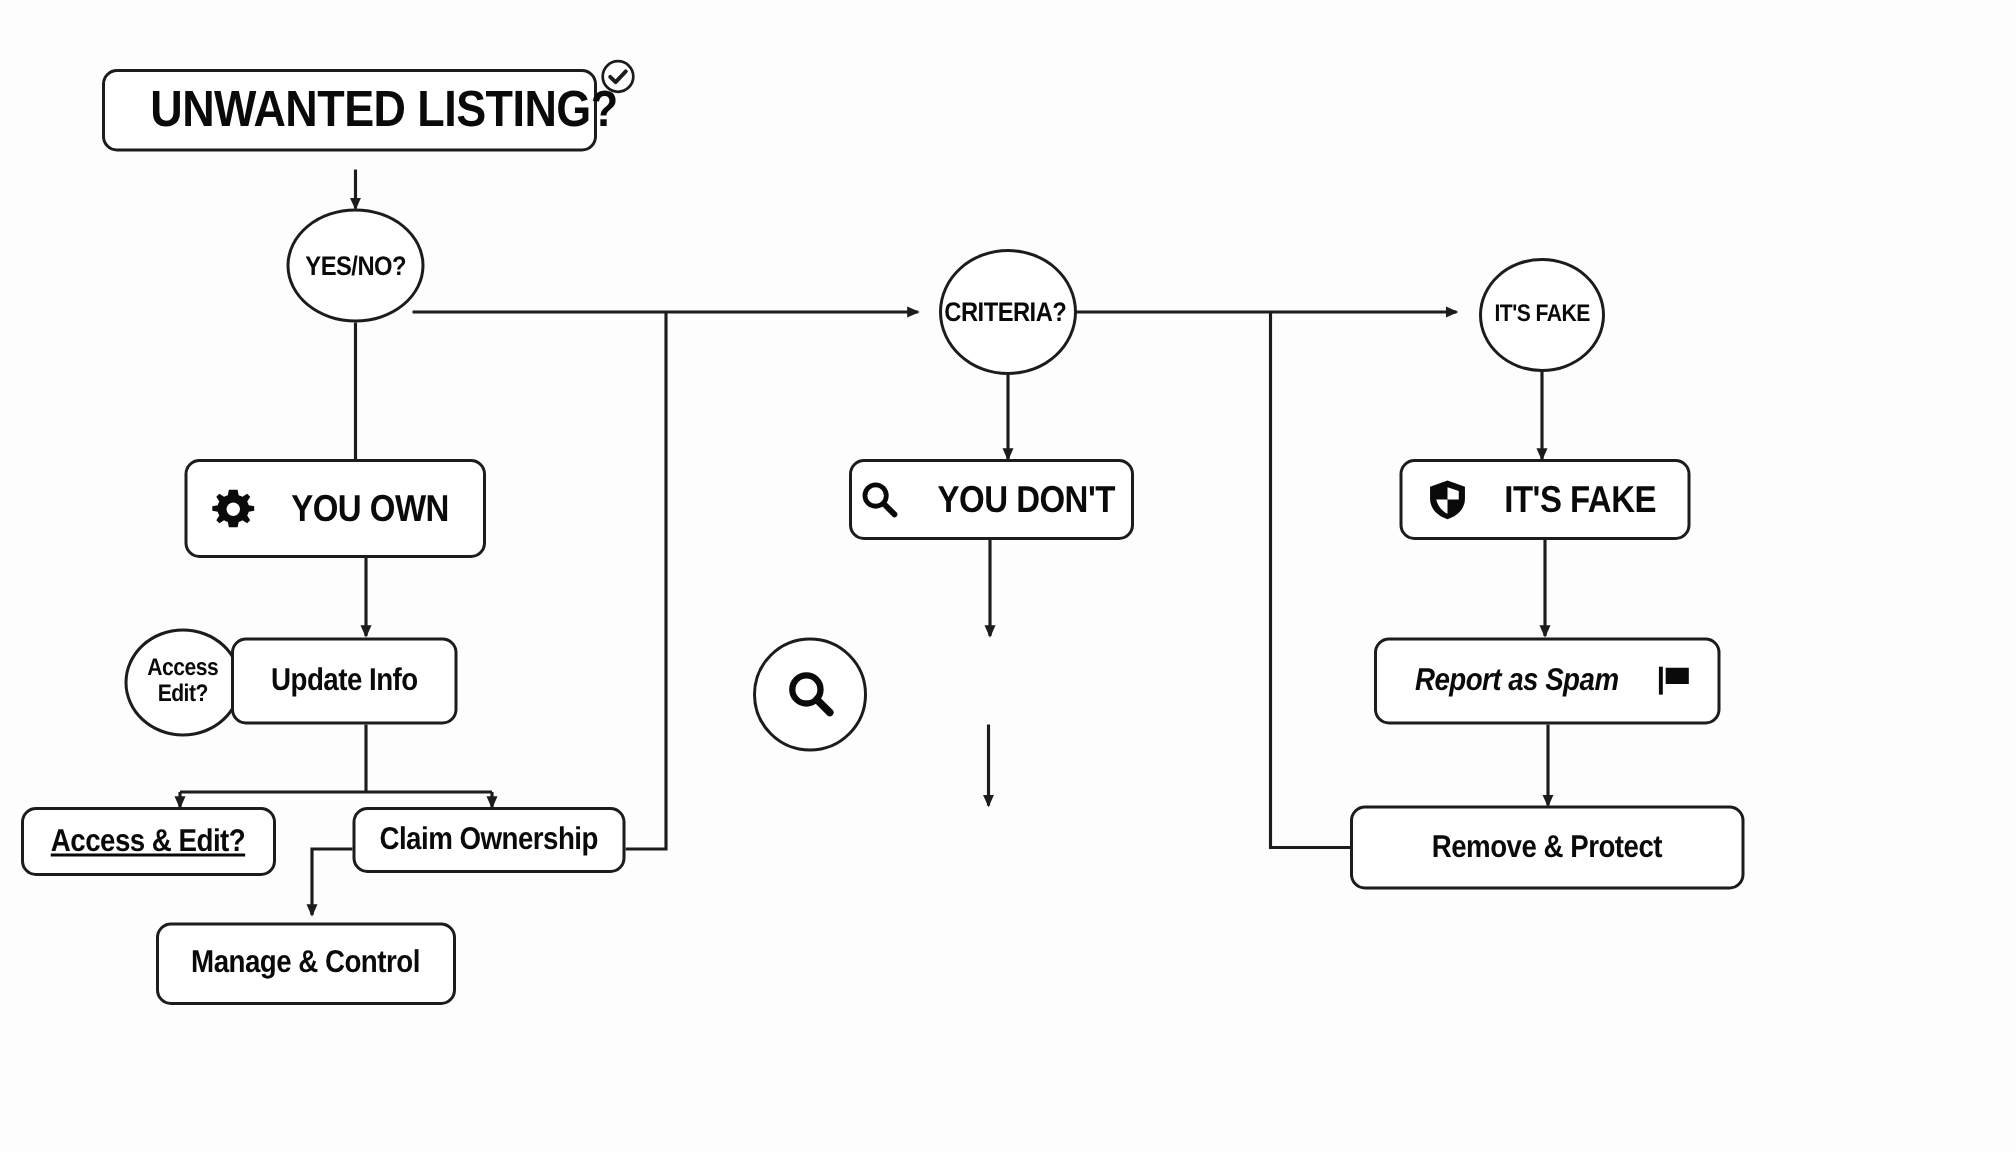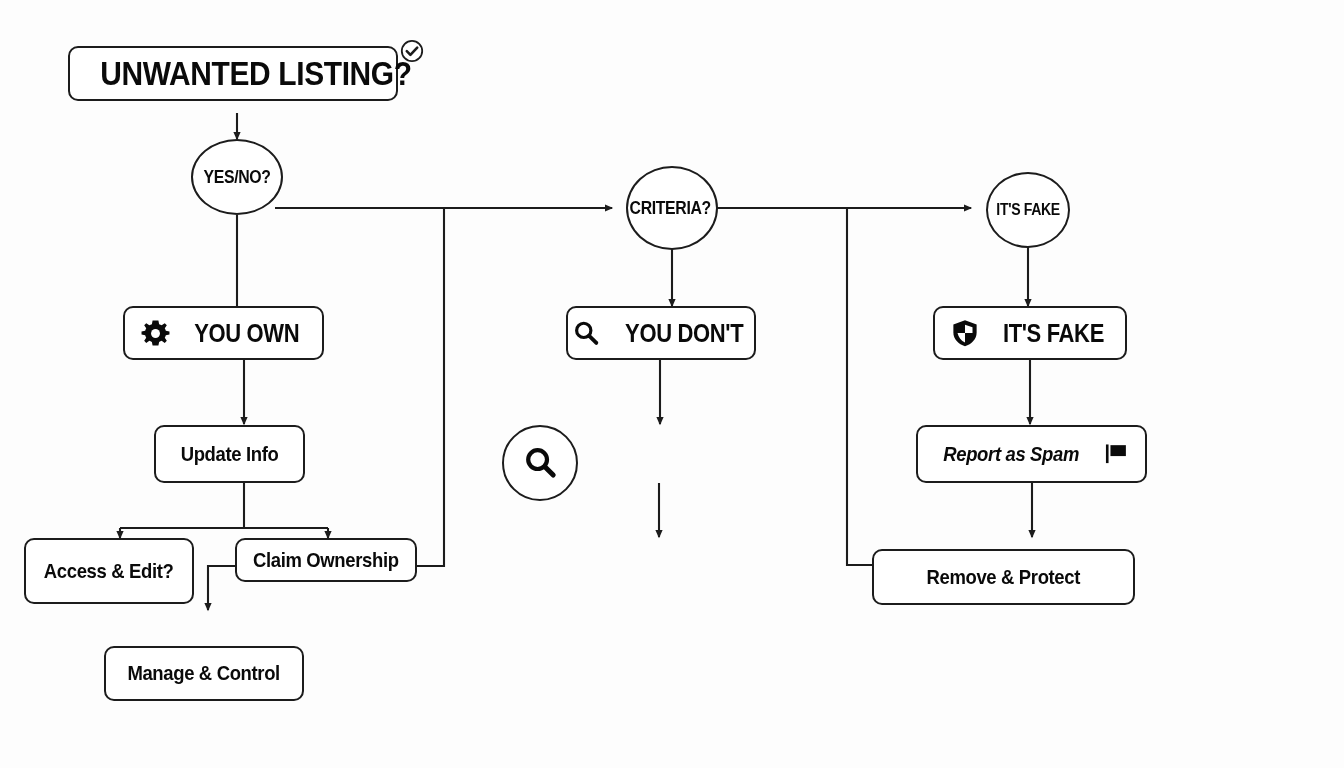--- a/index.html
+++ b/index.html
@@ -145,21 +145,21 @@
   </div>
 
   <div class="node circle" style="left:626px; top:166px; width:92px; height:84px;justify-content:flex-end;">
     <span class="node-label label-sm">CRITERIA?</span>
   </div>
 
   <div class="node circle" style="left:986px; top:172px; width:84px; height:76px;">
     <span class="node-label label-xs">IT'S FAKE</span>
   </div>
 
-  <div class="node rect" style="left:123px; top:306px; width:201px; height:54px;">
+  <div class="node rect" style="left:123px; top:306px; width:201px; height:66px;">
     <span class="icon-slot icon-left">
       <svg viewBox="0 0 32 32" width="31" height="31" xmlns="http://www.w3.org/2000/svg">
         <path fill="#0a0a0a" d="M16 2.6 l3.0 0 0.75 3.75 a10.6 10.6 0 0 1 2.6 1.08 l3.2-2.08 2.12 2.12 -2.08 3.2 a10.6 10.6 0 0 1 1.08 2.6 l3.75 0.75 0 3.0 -3.75 0.75 a10.6 10.6 0 0 1 -1.08 2.6 l2.08 3.2 -2.12 2.12 -3.2-2.08 a10.6 10.6 0 0 1 -2.6 1.08 l-0.75 3.75 -3.0 0 -3.0 0 -0.75-3.75 a10.6 10.6 0 0 1 -2.6-1.08 l-3.2 2.08 -2.12-2.12 2.08-3.2 a10.6 10.6 0 0 1 -1.08-2.6 l-3.75-0.75 0-3.0 3.75-0.75 a10.6 10.6 0 0 1 1.08-2.6 l-2.08-3.2 2.12-2.12 3.2 2.08 a10.6 10.6 0 0 1 2.6-1.08 l0.75-3.75 z"></path>
         <circle cx="16" cy="16" r="4.6" fill="#ffffff"></circle>
       </svg>
     </span>
     <span class="node-label label-lg">YOU OWN</span>
   </div>
 
   <div class="node rect" style="left:566px; top:306px; width:190px; height:54px;">
@@ -176,20 +176,23 @@
     <span class="icon-slot icon-left">
       <svg viewBox="0 0 32 32" width="30" height="30" xmlns="http://www.w3.org/2000/svg">
         <path fill="#0a0a0a" d="M16,2.4 L28.4,7.0 L28.4,15.4 C28.4,22.6 23.0,27.8 16,30.0 C9.0,27.8 3.6,22.6 3.6,15.4 L3.6,7.0 Z"></path>
         <path fill="#ffffff" d="M16,7.2 L16,16.0 L24.0,16.0 L24.0,9.9 Z"></path>
         <path fill="#ffffff" d="M8.0,16.0 L16,16.0 L16,26.2 C12.0,24.2 9.0,20.6 8.0,16.0 Z"></path>
       </svg>
     </span>
     <span class="node-label label-lg">IT'S FAKE</span>
   </div>
 
+  <div class="node circle" style="left:83px; top:419px; width:78px; height:72px;">
+    <span class="node-label label-xs label-wrap"><span>Access</span><br><span>Edit?</span></span>
+  </div>
 
   <div class="node rect" style="left:154px; top:425px; width:151px; height:58px;">
     <span class="node-label label-md">Update Info</span>
   </div>
 
   <div class="float-icon" style="left:502px; top:425px; width:76px; height:76px;">
     <svg viewBox="0 0 40 40" width="40" height="40" xmlns="http://www.w3.org/2000/svg">
       <circle cx="17.6" cy="16.6" r="9.4" fill="none" stroke="#0a0a0a" stroke-width="4.2"></circle>
       <path d="M24.6,23.4 L33.2,32.0" stroke="#0a0a0a" stroke-width="5.0" stroke-linecap="round"></path>
     </svg>
@@ -199,30 +202,30 @@
   <div class="node rect" style="left:916px; top:425px; width:231px; height:58px;font-style:italic;">
     <span class="node-label label-md">Report as Spam</span>
     <span class="icon-slot icon-right">
       <svg viewBox="0 0 30 30" width="26" height="26" xmlns="http://www.w3.org/2000/svg">
         <rect x="3.4" y="4.0" width="3.0" height="21.5" fill="#0a0a0a"></rect>
         <path fill="#0a0a0a" d="M8.6,4.8 L26.4,4.8 L26.4,17.4 L8.6,17.4 Z"></path>
       </svg>
     </span>
   </div>
 
-  <div class="node rect" style="left:24px; top:538px; width:170px; height:66px;">
+  <div class="node rect" style="left:14px; top:538px; width:170px; height:46px;text-decoration:underline;">
     <span class="node-label label-md">Access &amp; Edit?</span>
   </div>
 
   <div class="node rect" style="left:235px; top:538px; width:182px; height:44px;">
     <span class="node-label label-md">Claim Ownership</span>
   </div>
 
 
-  <div class="node rect" style="left:872px; top:537px; width:263px; height:56px;margin-top:12px;">
+  <div class="node rect" style="left:900px; top:537px; width:263px; height:56px;">
     <span class="node-label label-md">Remove &amp; Protect</span>
   </div>
 
-  <div class="node rect" style="left:104px; top:615px; width:200px; height:55px;margin-top:31px;">
+  <div class="node rect" style="left:104px; top:615px; width:200px; height:55px;">
     <span class="node-label label-md">Manage &amp; Control</span>
   </div>
 
 </div>
 
 </body></html>

